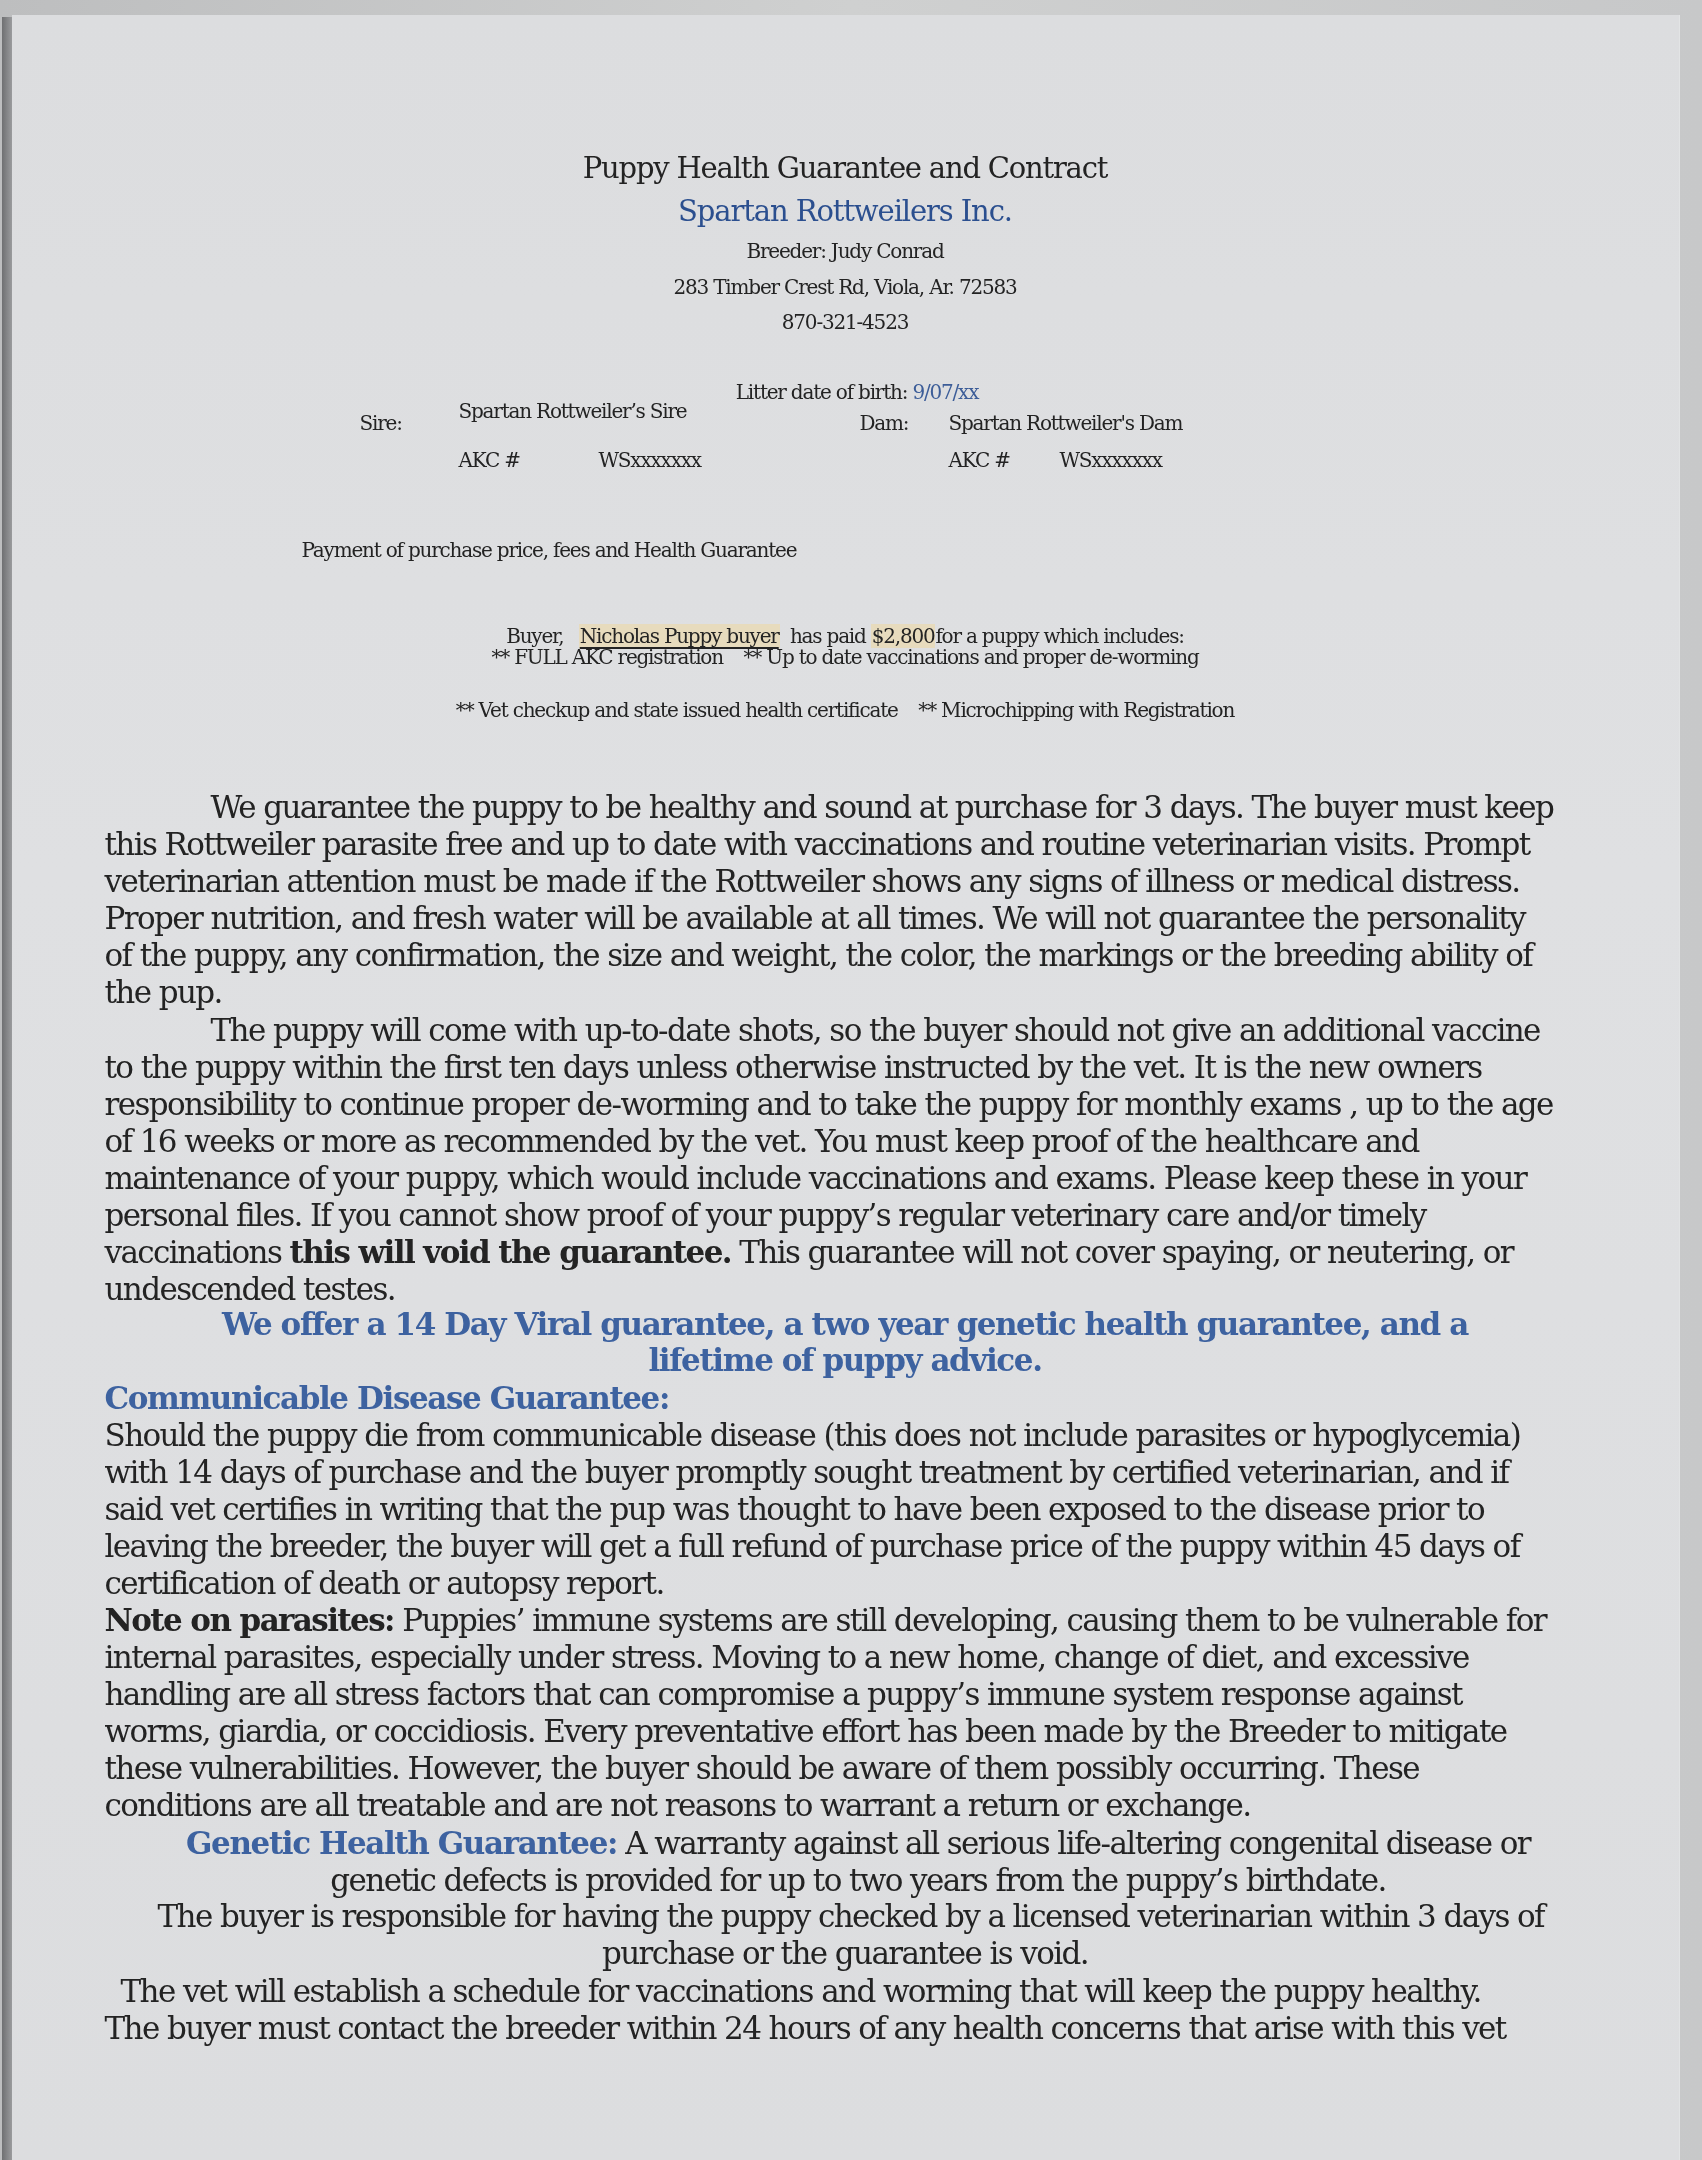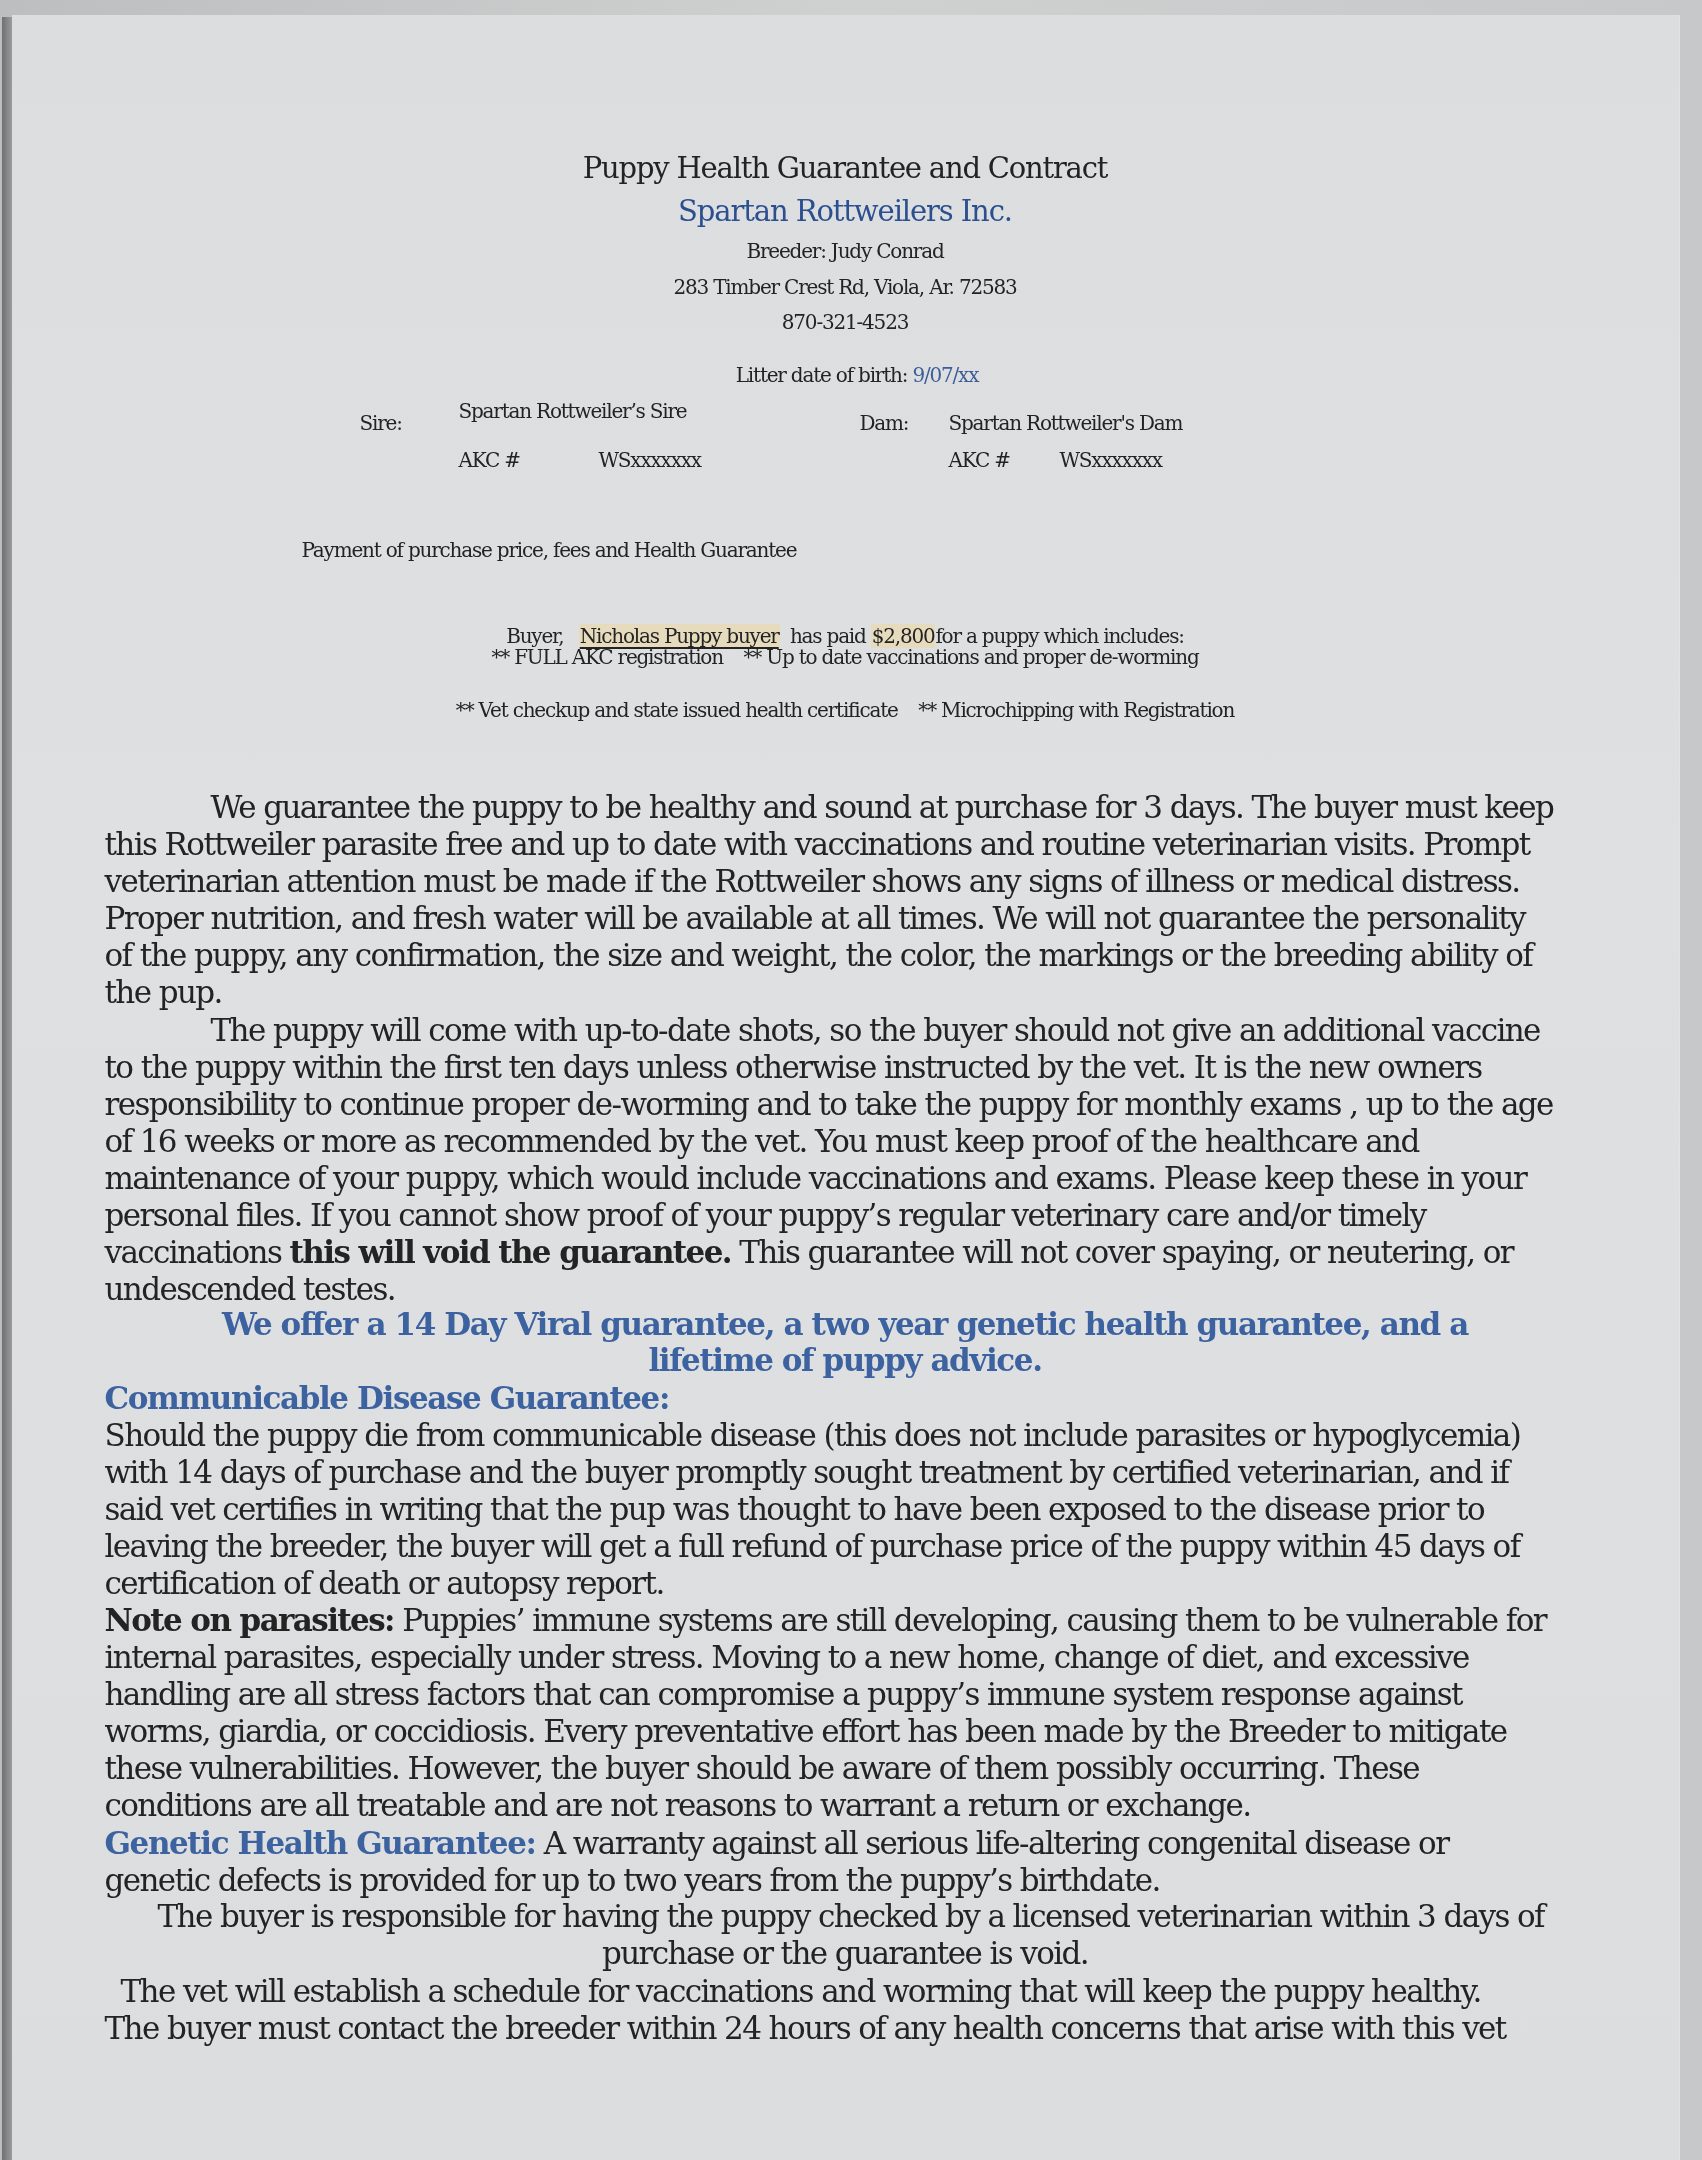--- a/index.html
+++ b/index.html
@@ -44,21 +44,21 @@
 <div class="page-shadow"></div>
 
 <div class="paper">
 
   <div class="line center f-title" style="top:136px;">Puppy Health Guarantee and Contract</div>
   <div class="line center f-brand" style="top:179px;">Spartan Rottweilers Inc.</div>
   <div class="line center f-small" style="top:224px;">Breeder: Judy Conrad</div>
   <div class="line center f-small" style="top:260px;">283 Timber Crest Rd, Viola, Ar. 72583</div>
   <div class="line center f-small" style="top:295px;">870-321-4523</div>
 
-  <div class="line center f-small" style="top:348px;margin-left:24px;">
+  <div class="line center f-small" style="top:365px;margin-left:24px;">
     <span>Litter date of birth:</span>
     <span class="dob-value">9/07/xx</span>
   </div>
 
   <div class="line f-small" style="top:396px; left:348px;">Sire:</div>
   <div class="line f-small" style="top:384px; left:447px;">Spartan Rottweiler’s Sire</div>
   <div class="line f-small" style="top:396px; left:848px;">Dam:</div>
   <div class="line f-small" style="top:396px; left:937px;">Spartan Rottweiler's Dam</div>
   <div class="line f-small" style="top:433px; left:447px;">AKC #</div>
   <div class="line f-small" style="top:433px; left:587px;">WSxxxxxxx</div>
@@ -124,21 +124,21 @@
       <span class="bold">Note on parasites:</span>
       <span>Puppies’ immune systems are still developing, causing them to be vulnerable for</span>
     </p>
     <p>internal parasites, especially under stress. Moving to a new home, change of diet, and excessive</p>
     <p>handling are all stress factors that can compromise a puppy’s immune system response against</p>
     <p>worms, giardia, or coccidiosis. Every preventative effort has been made by the Breeder to mitigate</p>
     <p>these vulnerabilities. However, the buyer should be aware of them possibly occurring. These</p>
     <p>conditions are all treatable and are not reasons to warrant a return or exchange.</p>
   </div>
 
-  <div class="body-block f-body" style="top:1810px;">
+  <div class="body-block f-body" style="top:1810px;text-align:center;">
     <p>
       <span class="heading-blue">Genetic Health Guarantee:</span>
       <span>A warranty against all serious life-altering congenital disease or</span>
     </p>
     <p>genetic defects is provided for up to two years from the puppy’s birthdate.</p>
   </div>
 
   <div class="line f-body" style="top:1883px; left:146px;">The buyer is responsible for having the puppy checked by a licensed veterinarian within 3 days of</div>
   <div class="line center f-body" style="top:1920px; left:93px; right:93px;">purchase or the guarantee is void.</div>
 

